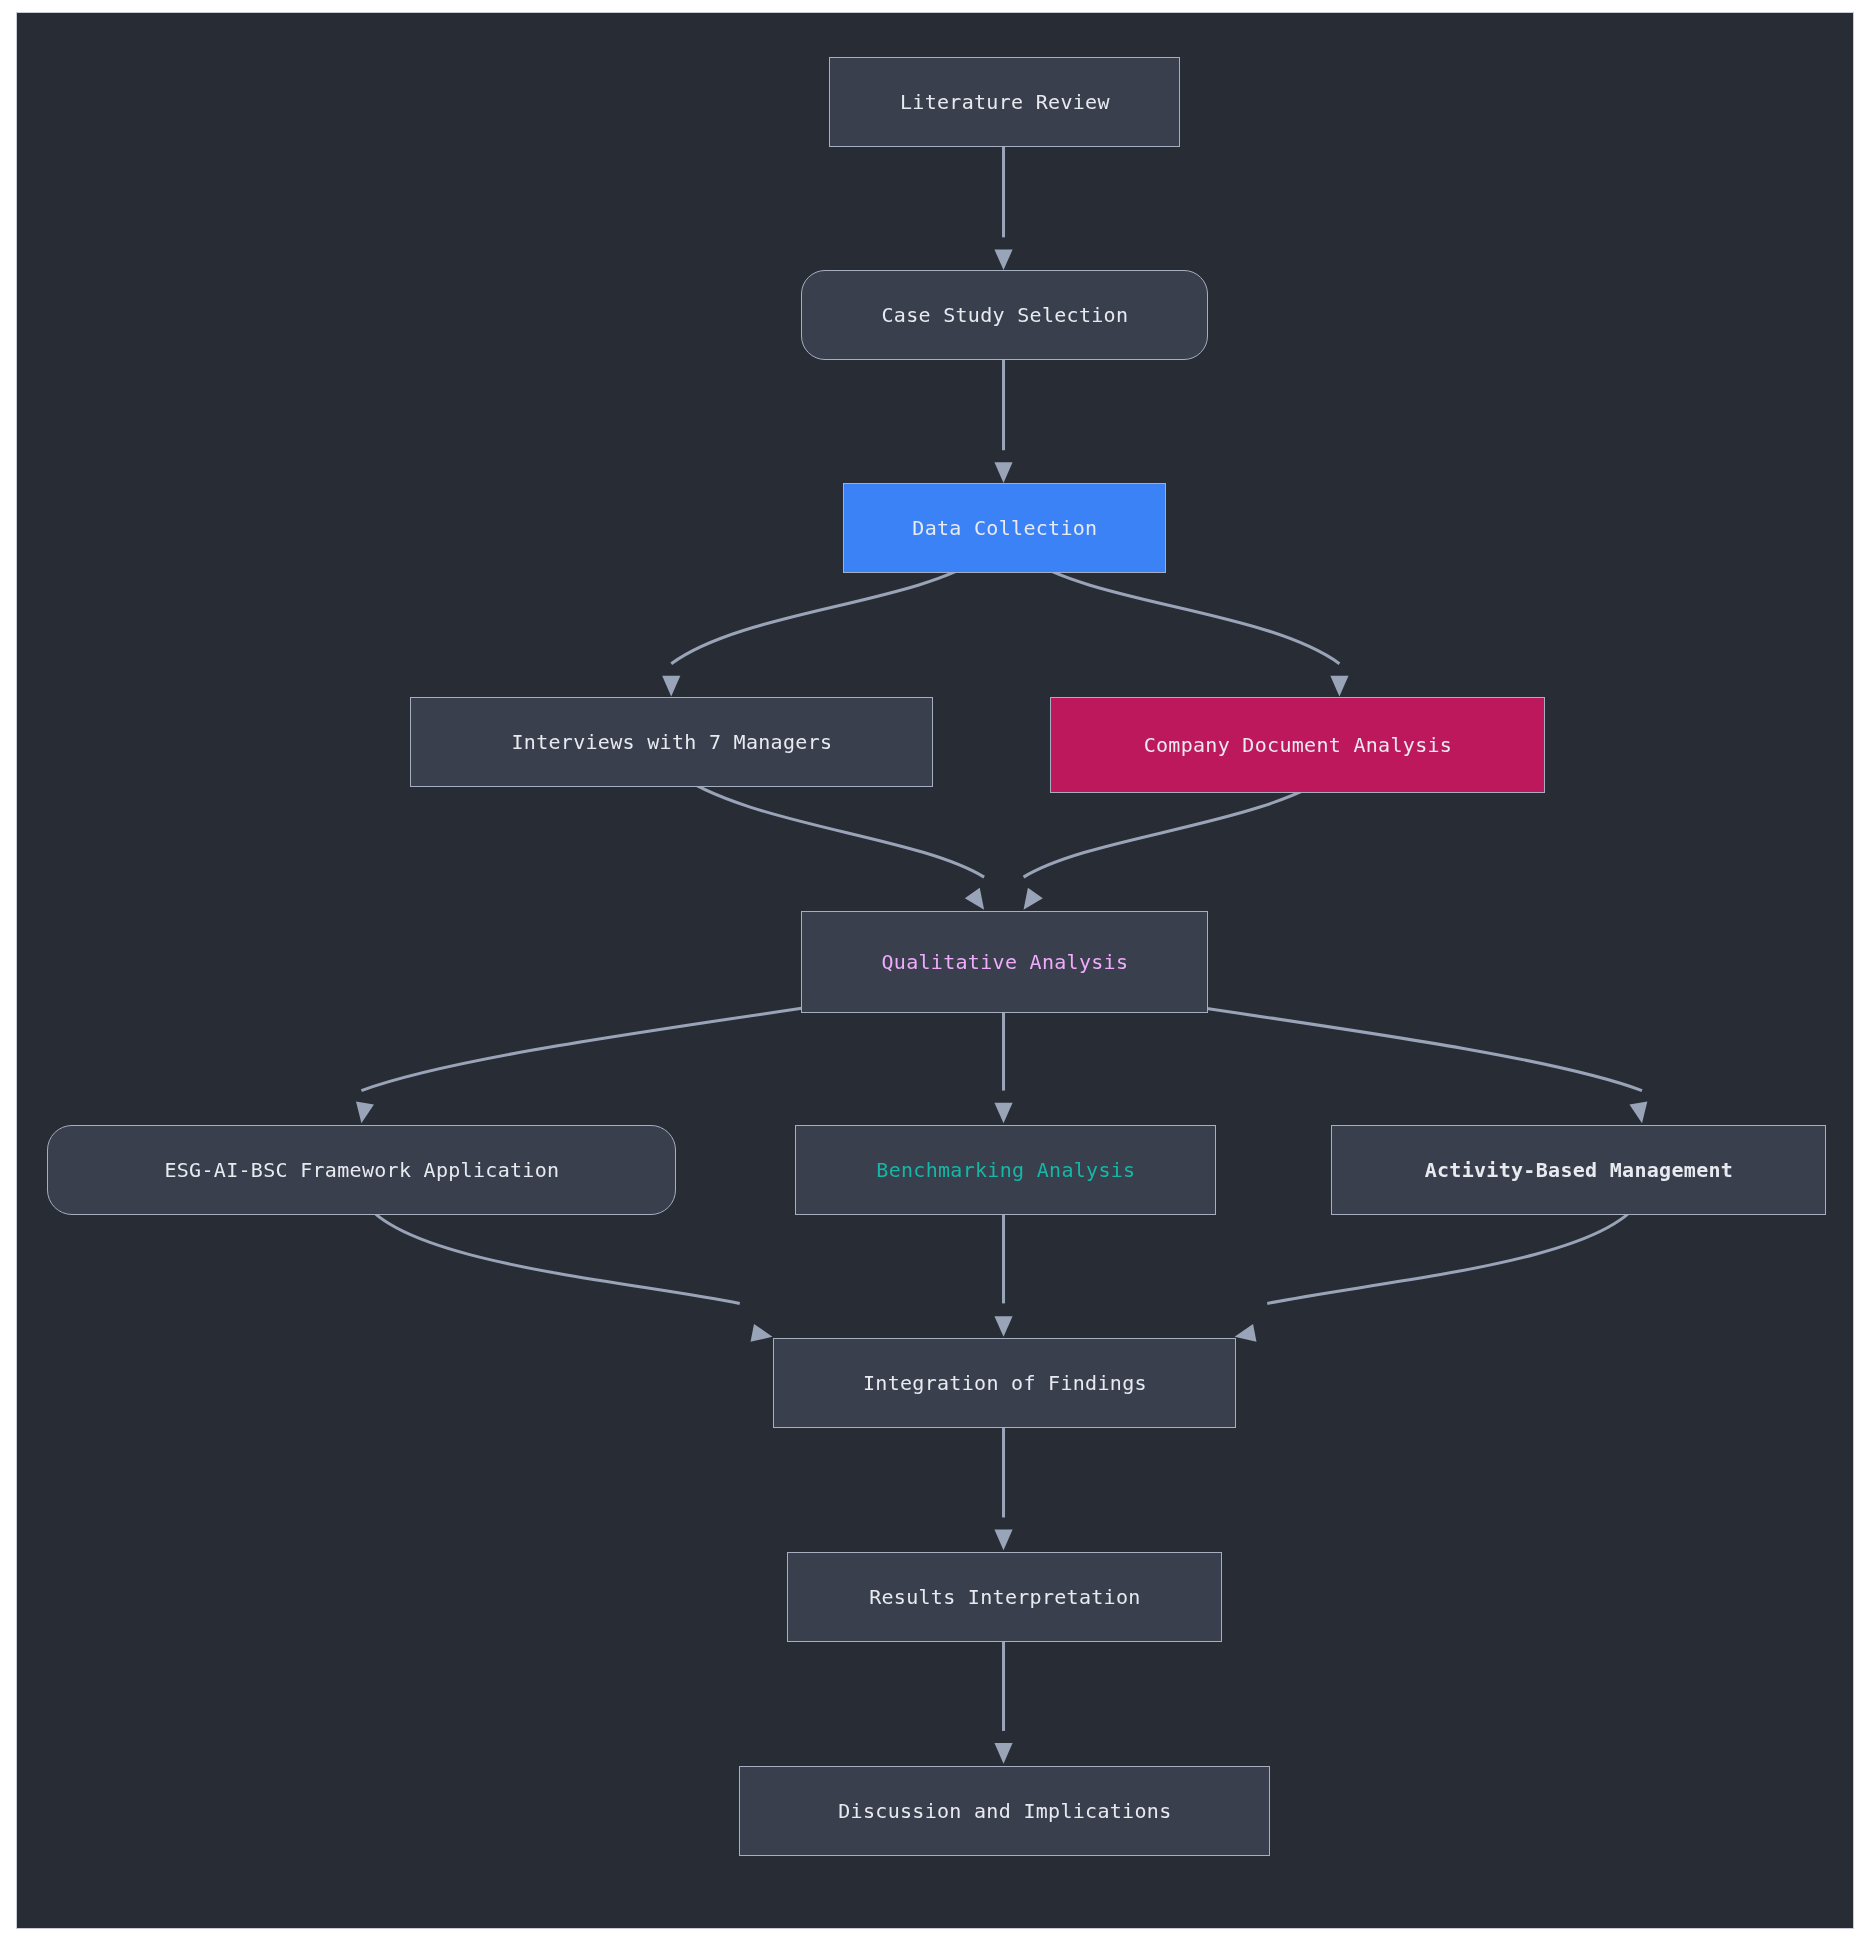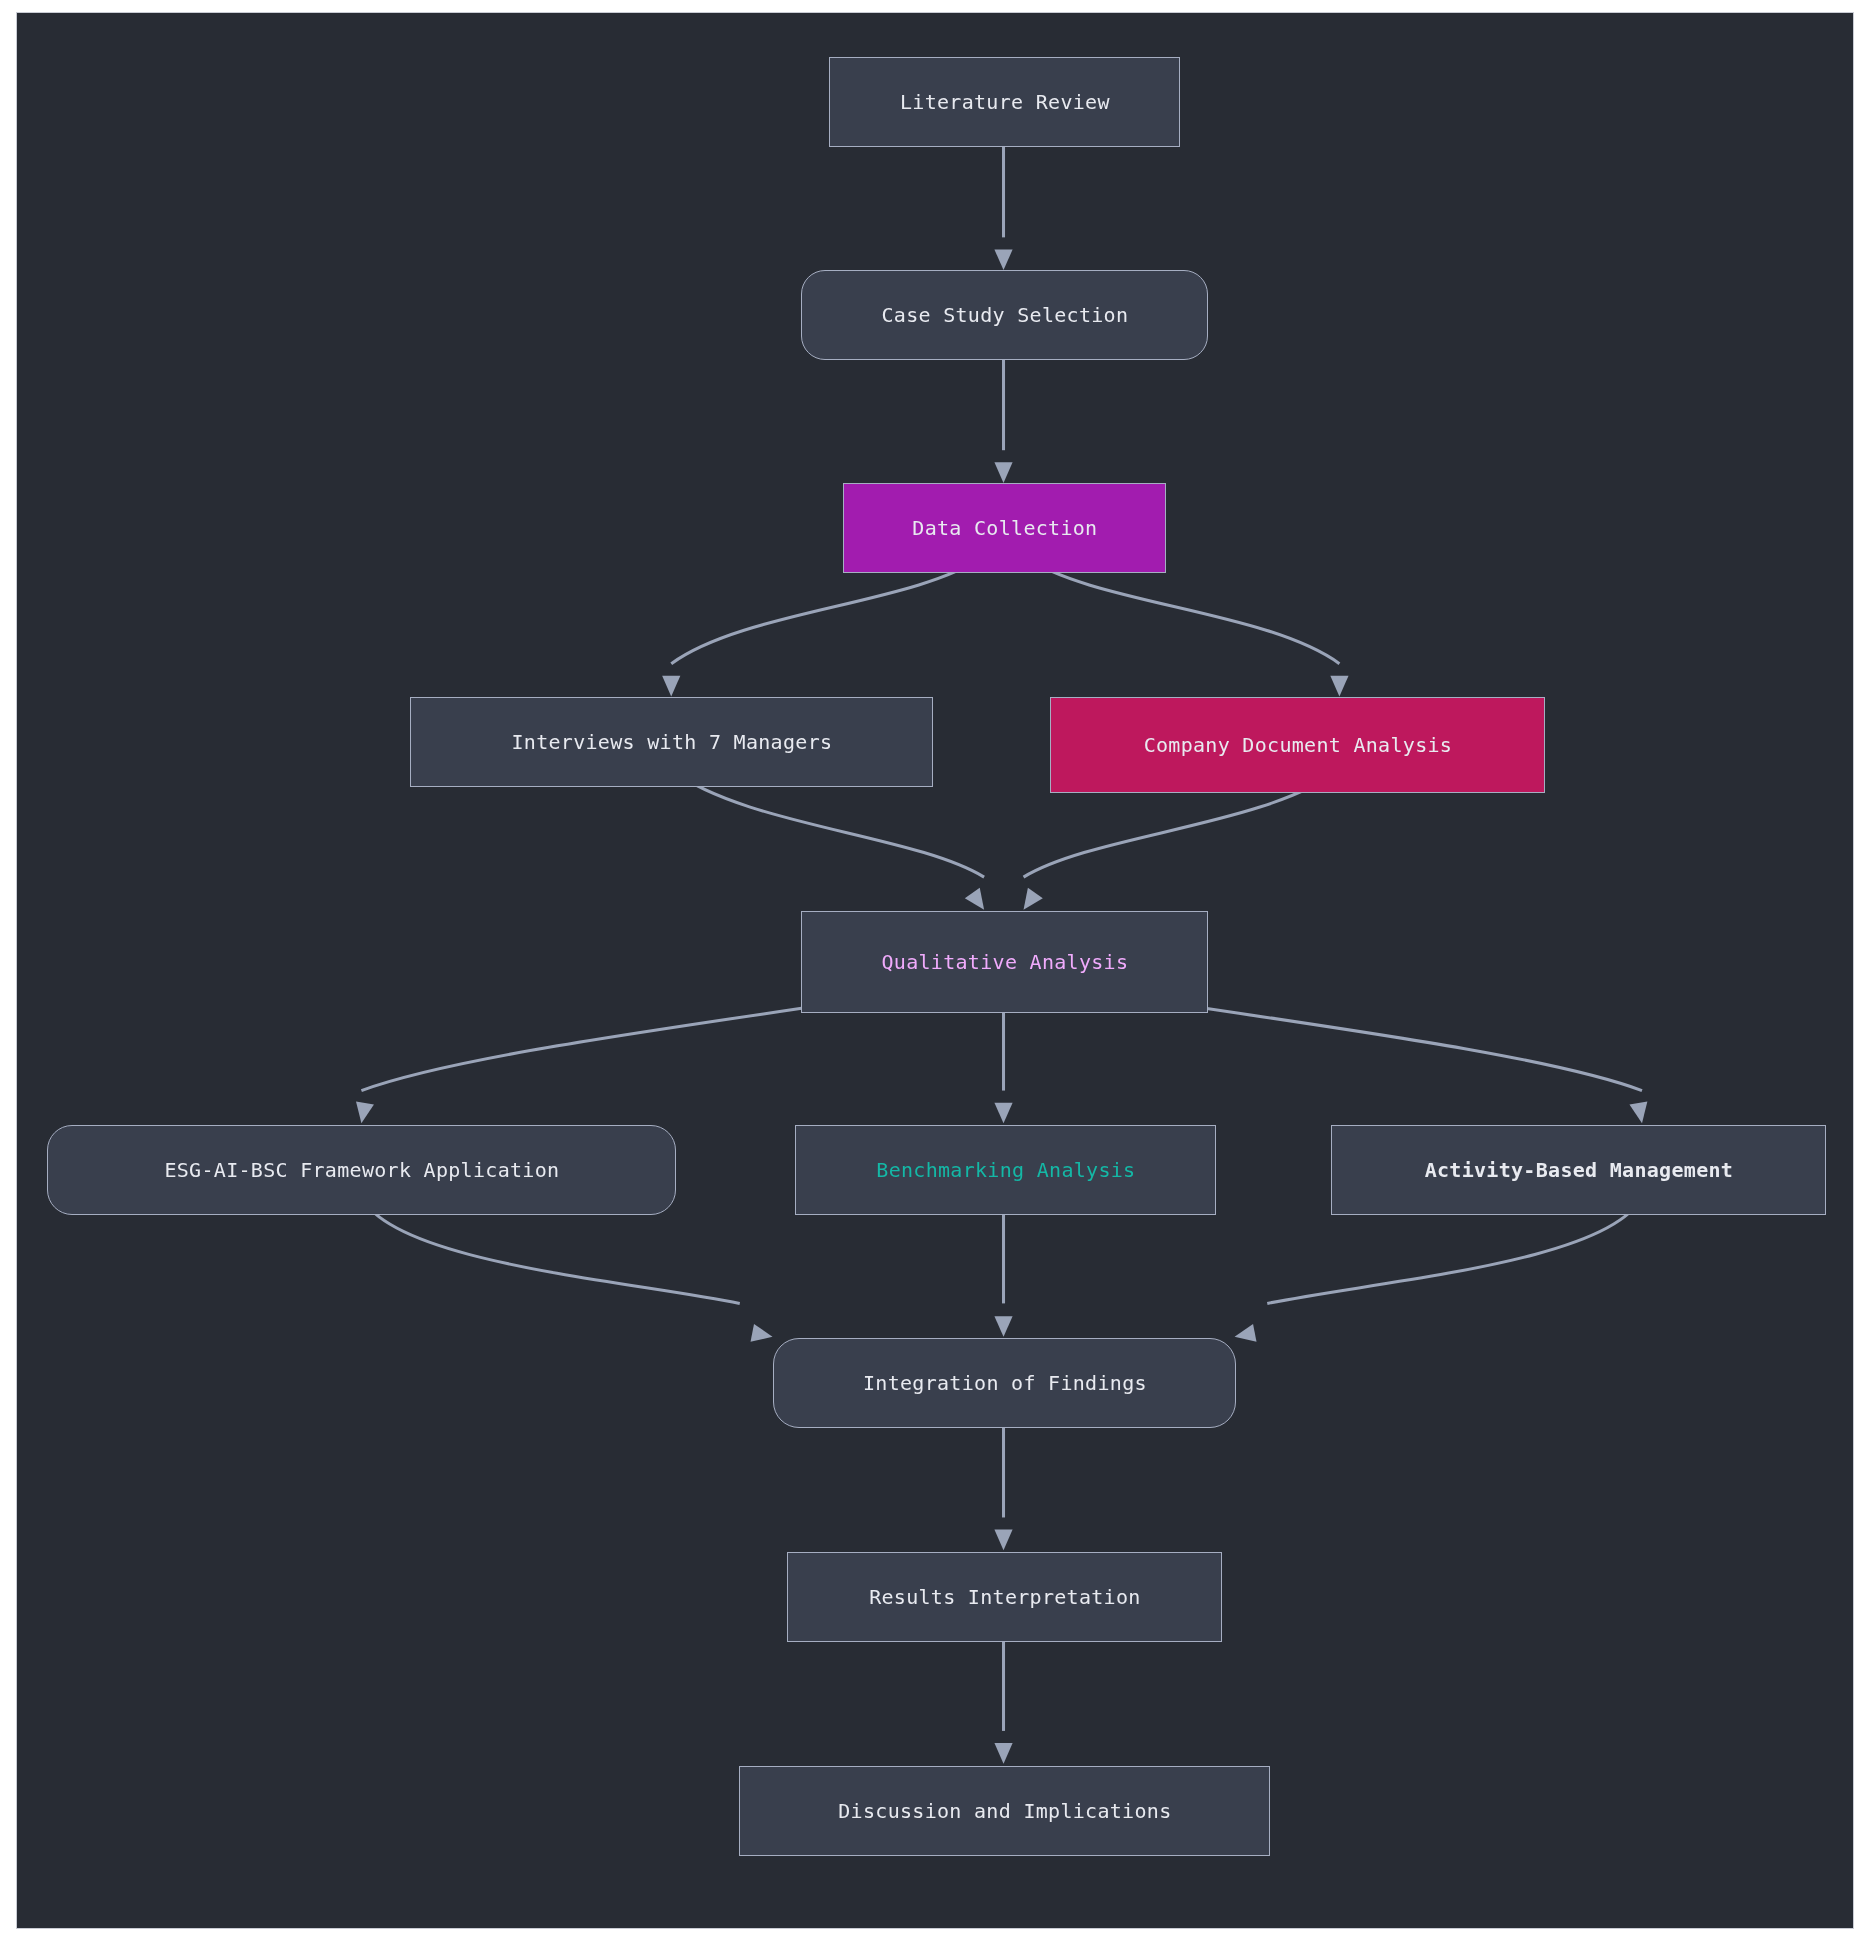--- a/index.html
+++ b/index.html
@@ -94,42 +94,42 @@
       <polygon points="0,0 -34,-15 -34,15" class="arrow-head" transform="translate(1627,2887) rotate(90)"></polygon>
     </svg>
 
   <div id="node-layer">
       <div class="node" style="left: 812px; top: 44px; width: 351px; height: 90px; background: rgb(57, 63, 77); border-color: rgb(166, 174, 194); color: rgb(232, 234, 240);">
         <span class="node-label">Literature Review</span>
       </div>
       <div class="node" style="left: 784px; top: 257px; width: 407px; height: 90px; background: rgb(57, 63, 77); border-color: rgb(166, 174, 194); color: rgb(232, 234, 240); border-radius: 24px;">
         <span class="node-label">Case Study Selection</span>
       </div>
-      <div class="node" style="left: 826px; top: 470px; width: 323px; height: 90px; background: #a21caf; border-color: rgb(166, 174, 194); color: rgb(232, 234, 240);">
+      <div class="node" style="left: 826px; top: 470px; width: 323px; height: 90px; background: #3b82f6; border-color: rgb(166, 174, 194); color: rgb(232, 234, 240);">
         <span class="node-label">Data Collection</span>
       </div>
       <div class="node" style="left: 393px; top: 684px; width: 523px; height: 90px; background: rgb(57, 63, 77); border-color: rgb(166, 174, 194); color: rgb(232, 234, 240);">
         <span class="node-label">Interviews with 7 Managers</span>
       </div>
       <div class="node" style="left: 1033px; top: 684px; width: 495px; height: 96px; background: #be185d; border-color: rgb(166, 174, 194); color: rgb(232, 234, 240);">
         <span class="node-label">Company Document Analysis</span>
       </div>
       <div class="node" style="left: 784px; top: 898px; width: 407px; height: 102px; background: rgb(57, 63, 77); border-color: rgb(166, 174, 194); color: #f0abfc;">
         <span class="node-label">Qualitative Analysis</span>
       </div>
       <div class="node" style="left: 30px; top: 1112px; width: 629px; height: 90px; background: rgb(57, 63, 77); border-color: rgb(166, 174, 194); color: rgb(232, 234, 240); border-radius: 25px;">
         <span class="node-label">ESG-AI-BSC Framework Application</span>
       </div>
       <div class="node" style="left: 778px; top: 1112px; width: 421px; height: 90px; background: rgb(57, 63, 77); border-color: rgb(166, 174, 194); color: #14b8a6;">
         <span class="node-label">Benchmarking Analysis</span>
       </div>
       <div class="node" style="left: 1314px; top: 1112px; width: 495px; height: 90px; background: rgb(57, 63, 77); border-color: rgb(166, 174, 194); color: rgb(232, 234, 240); font-weight: bold;">
         <span class="node-label">Activity-Based Management</span>
       </div>
-      <div class="node" style="left: 756px; top: 1325px; width: 463px; height: 90px; background: rgb(57, 63, 77); border-color: rgb(166, 174, 194); color: rgb(232, 234, 240); border-radius: 26px;">
+      <div class="node" style="left: 756px; top: 1325px; width: 463px; height: 90px; background: rgb(57, 63, 77); border-color: rgb(166, 174, 194); color: rgb(232, 234, 240);">
         <span class="node-label">Integration of Findings</span>
       </div>
       <div class="node" style="left: 770px; top: 1539px; width: 435px; height: 90px; background: rgb(57, 63, 77); border-color: rgb(166, 174, 194); color: rgb(232, 234, 240);">
         <span class="node-label">Results Interpretation</span>
       </div>
       <div class="node" style="left: 722px; top: 1753px; width: 531px; height: 90px; background: rgb(57, 63, 77); border-color: rgb(166, 174, 194); color: rgb(232, 234, 240);">
         <span class="node-label">Discussion and Implications</span>
       </div>
     </div>
 

